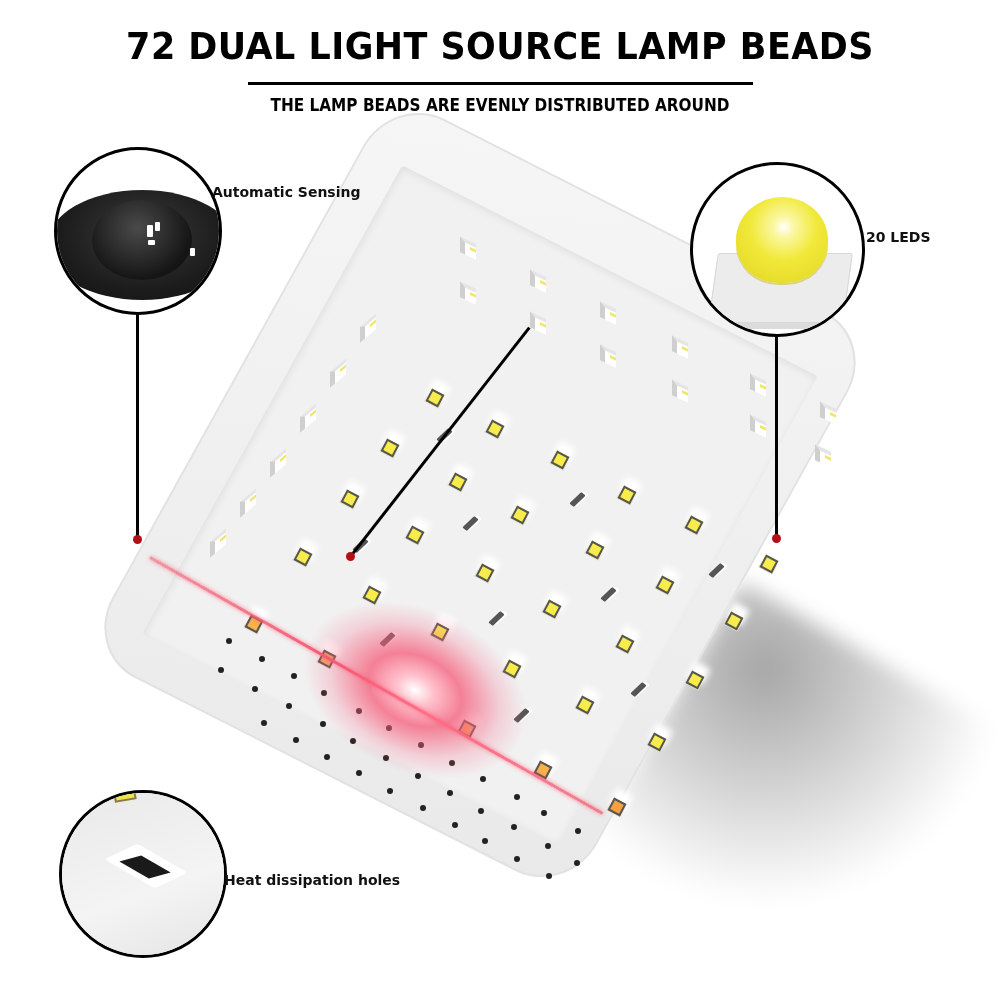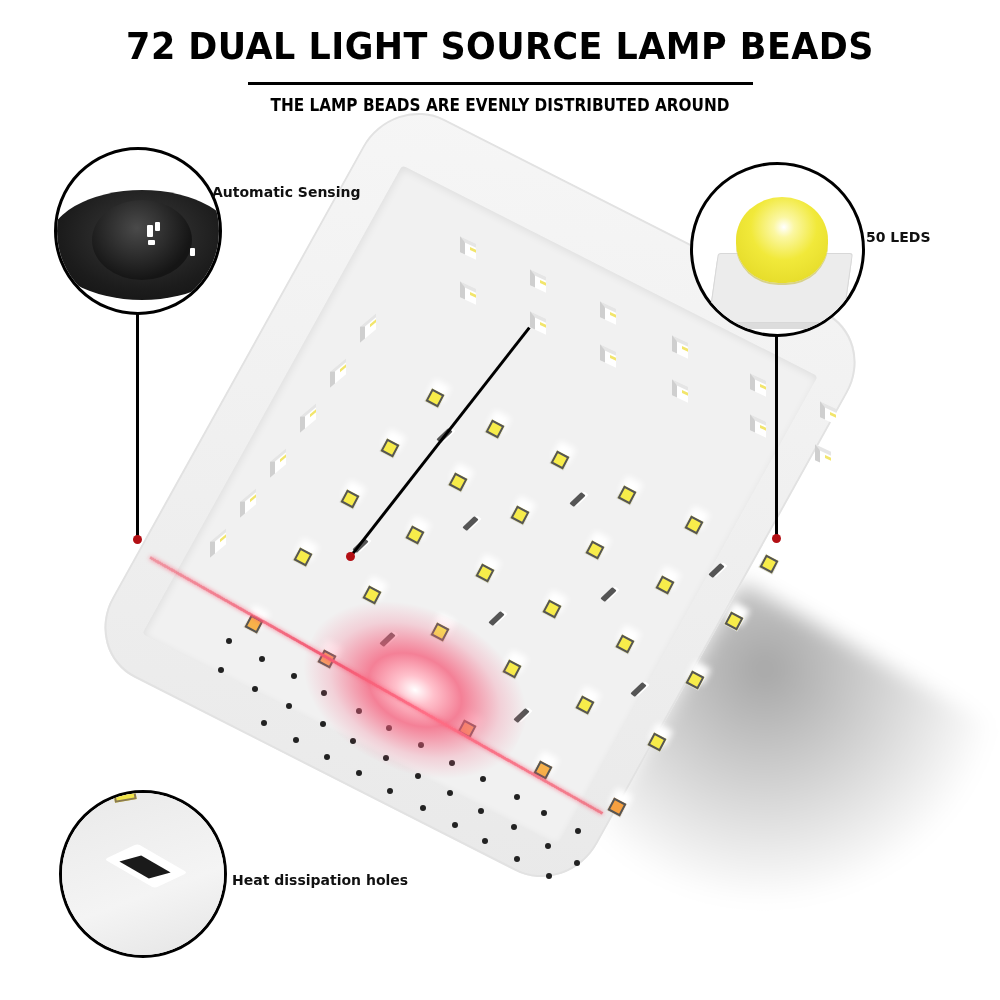--- a/index.html
+++ b/index.html
@@ -197,23 +197,23 @@
 <div class="line" style="left:136px;top:314px;width:3px;height:225px"></div>
 <div class="dot" style="left:133px;top:535px"></div>
 <div class="label" style="left:212px;top:184px">Automatic Sensing</div>
 
 <div class="circle" style="left:690px;top:162px;width:175px;height:175px">
   <div class="smd-base"></div>
   <div class="smd-dome"></div>
 </div>
 <div class="line" style="left:775px;top:336px;width:3px;height:202px"></div>
 <div class="dot" style="left:772px;top:534px"></div>
-<div class="label" style="left:866px;top:229px">50 LEDS</div>
+<div class="label" style="left:866px;top:229px">20 LEDS</div>
 
 <div class="circle" style="left:59px;top:790px;width:168px;height:168px">
   <div class="heat-bg"></div>
   <div class="heat-led"></div>
   <div class="heat-rim"></div>
   <div class="heat-slot"></div>
 </div>
 <div class="line" style="left:190px;top:802px;width:3px;height:290px;transform-origin:0 0;transform:rotate(-142deg);top:557px;left:352px"></div>
 <div class="dot" style="left:346px;top:552px"></div>
-<div class="label" style="left:232px;top:872px">Heat dissipation holes</div>
+<div class="label" style="left:224px;top:872px">Heat dissipation holes</div>
 
 </body></html>

